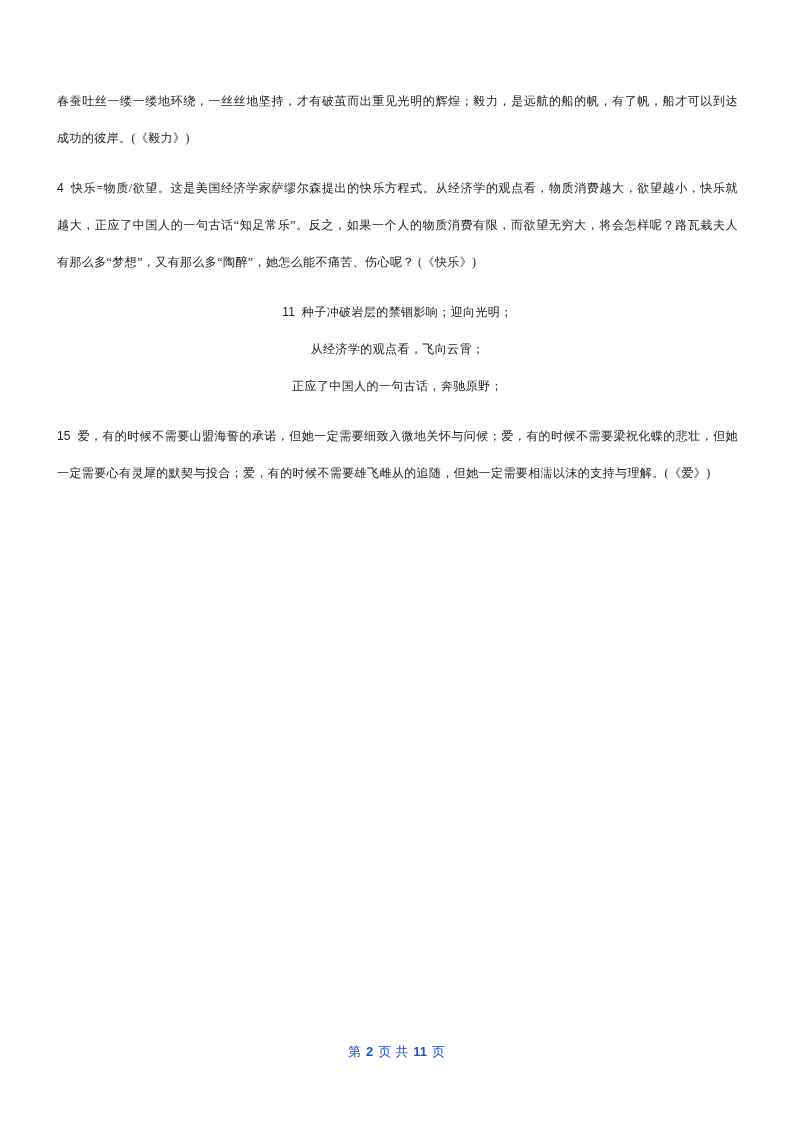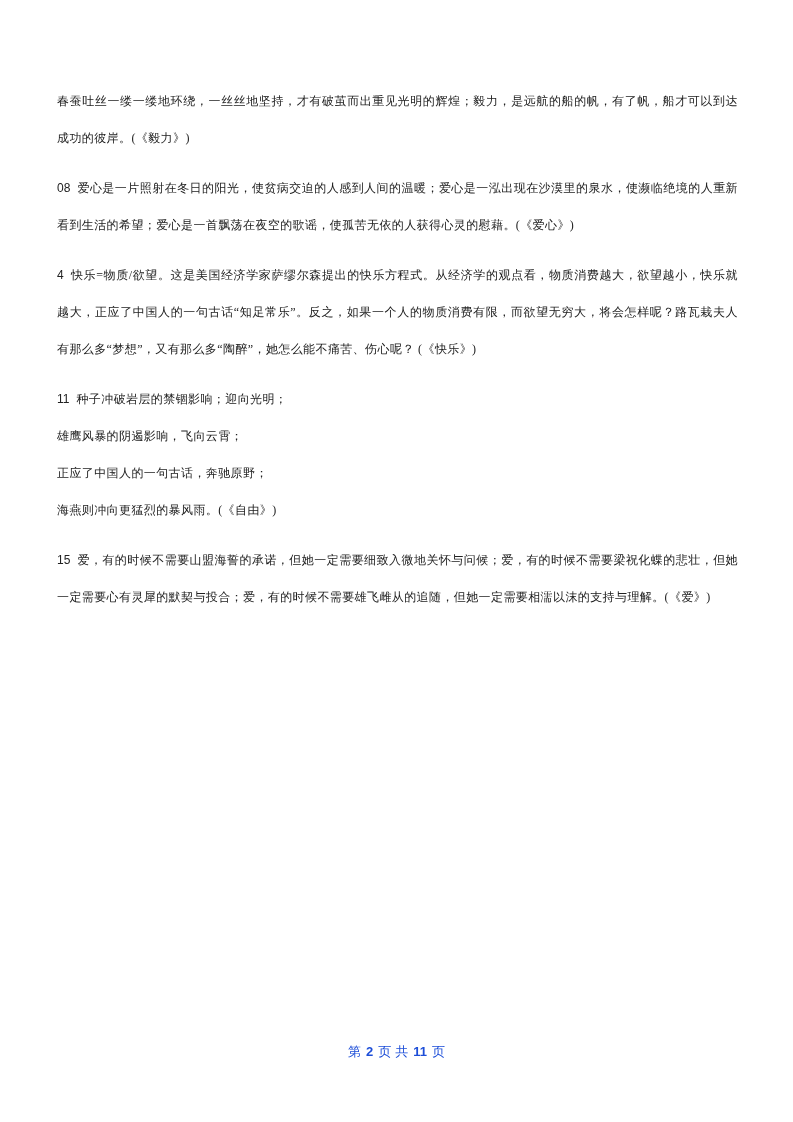--- a/index.html
+++ b/index.html
@@ -25,21 +25,21 @@
   }
   .para {
     font-size: 12px;
     line-height: 37px;
     text-align: justify;
     text-justify: inter-character;
     letter-spacing: 0.4px;
     margin: 0 0 13px 0;
     word-break: break-all;
   }
-  .para.poem { text-align: left; }
+  .para.poem { text-align: center; }
   .pnum {
     font-family: "Liberation Sans", "DejaVu Sans", sans-serif;
     padding-right: 7px;
     letter-spacing: 0;
   }
   .poem-line { line-height: 37px; }
   .footer {
     position: absolute;
     top: 1042px;
     left: 0;
@@ -59,41 +59,35 @@
 </head>
 <body>
 
 <div class="page">
   <div class="content">
 
     <div class="para">
       <span>春蚕吐丝一缕一缕地环绕，一丝丝地坚持，才有破茧而出重见光明的辉煌；毅力，是远航的船的帆，有了帆，船才可以到达成功的彼岸。(《毅力》)</span>
     </div>
 
-    <div class="para">
-      <span class="pnum">08</span><span>爱心是一片照射在冬日的阳光，使贫病交迫的人感到人间的温暖；爱心是一泓出现在沙漠里的泉水，使濒临绝境的人重新看到生活的希望；爱心是一首飘荡在夜空的歌谣，使孤苦无依的人获得心灵的慰藉。(《爱心》)</span>
-    </div>
 
 
     <div class="para">
       <span class="pnum">4</span><span>快乐=物质/欲望。这是美国经济学家萨缪尔森提出的快乐方程式。从经济学的观点看，物质消费越大，欲望越小，快乐就越大，正应了中国人的一句古话“知足常乐”。反之，如果一个人的物质消费有限，而欲望无穷大，将会怎样呢？路瓦栽夫人有那么多“梦想”，又有那么多“陶醉”，她怎么能不痛苦、伤心呢？ (《快乐》)</span>
     </div>
 
     <div class="para poem">
       <div class="poem-line">
         <span class="pnum">11</span><span>种子冲破岩层的禁锢影响；迎向光明；</span>
       </div>
       <div class="poem-line">
-        <span>雄鹰风暴的阴遏影响，飞向云霄；</span>
+        <span>从经济学的观点看，飞向云霄；</span>
       </div>
       <div class="poem-line">
         <span>正应了中国人的一句古话，奔驰原野；</span>
-      </div>
-      <div class="poem-line">
-        <span>海燕则冲向更猛烈的暴风雨。(《自由》)</span>
       </div>
     </div>
 
 
     <div class="para">
       <span class="pnum">15</span><span>爱，有的时候不需要山盟海誓的承诺，但她一定需要细致入微地关怀与问候；爱，有的时候不需要梁祝化蝶的悲壮，但她一定需要心有灵犀的默契与投合；爱，有的时候不需要雄飞雌从的追随，但她一定需要相濡以沫的支持与理解。(《爱》)</span>
     </div>
 
   </div>
 

